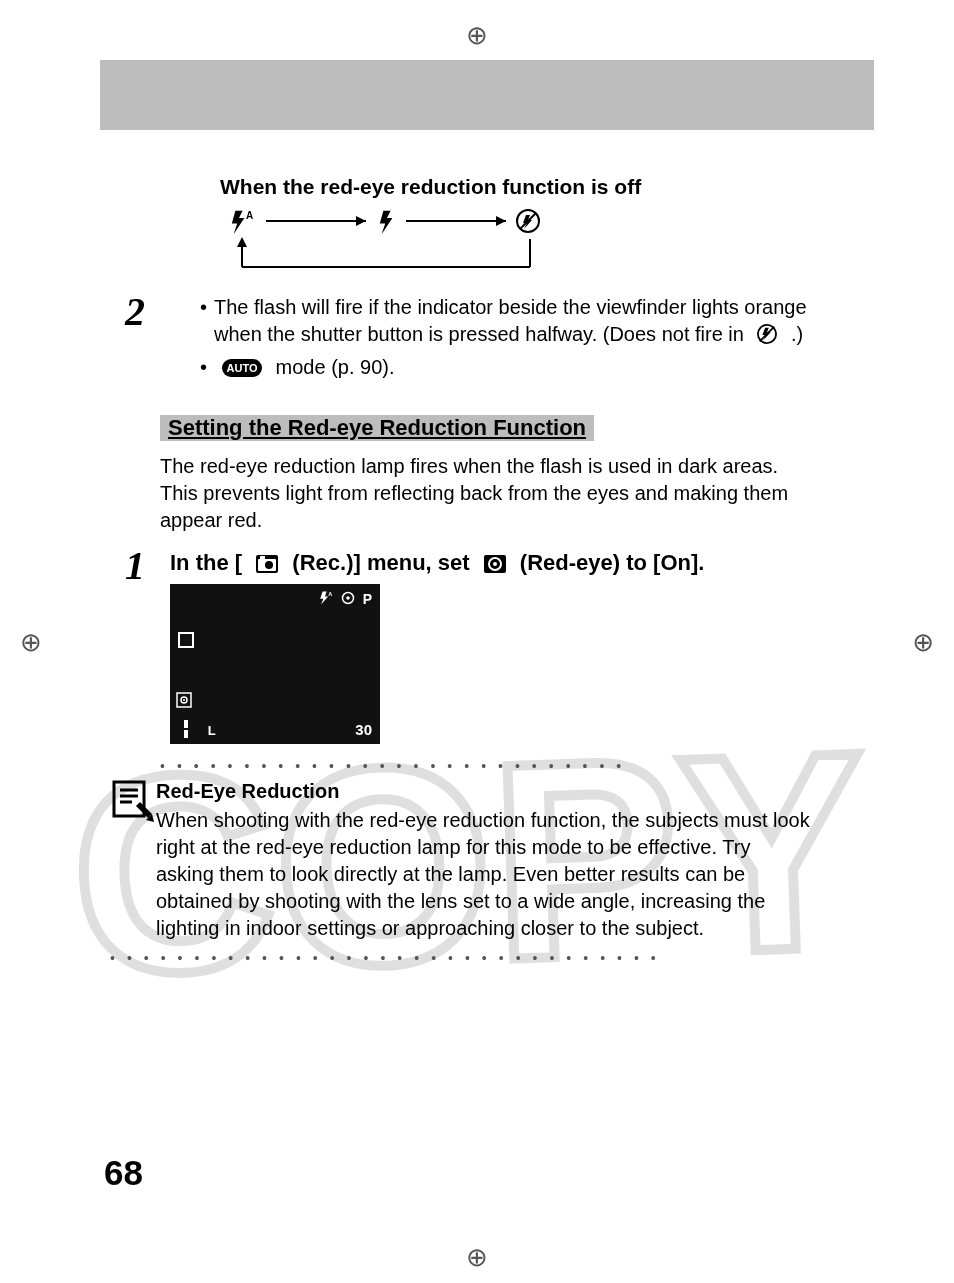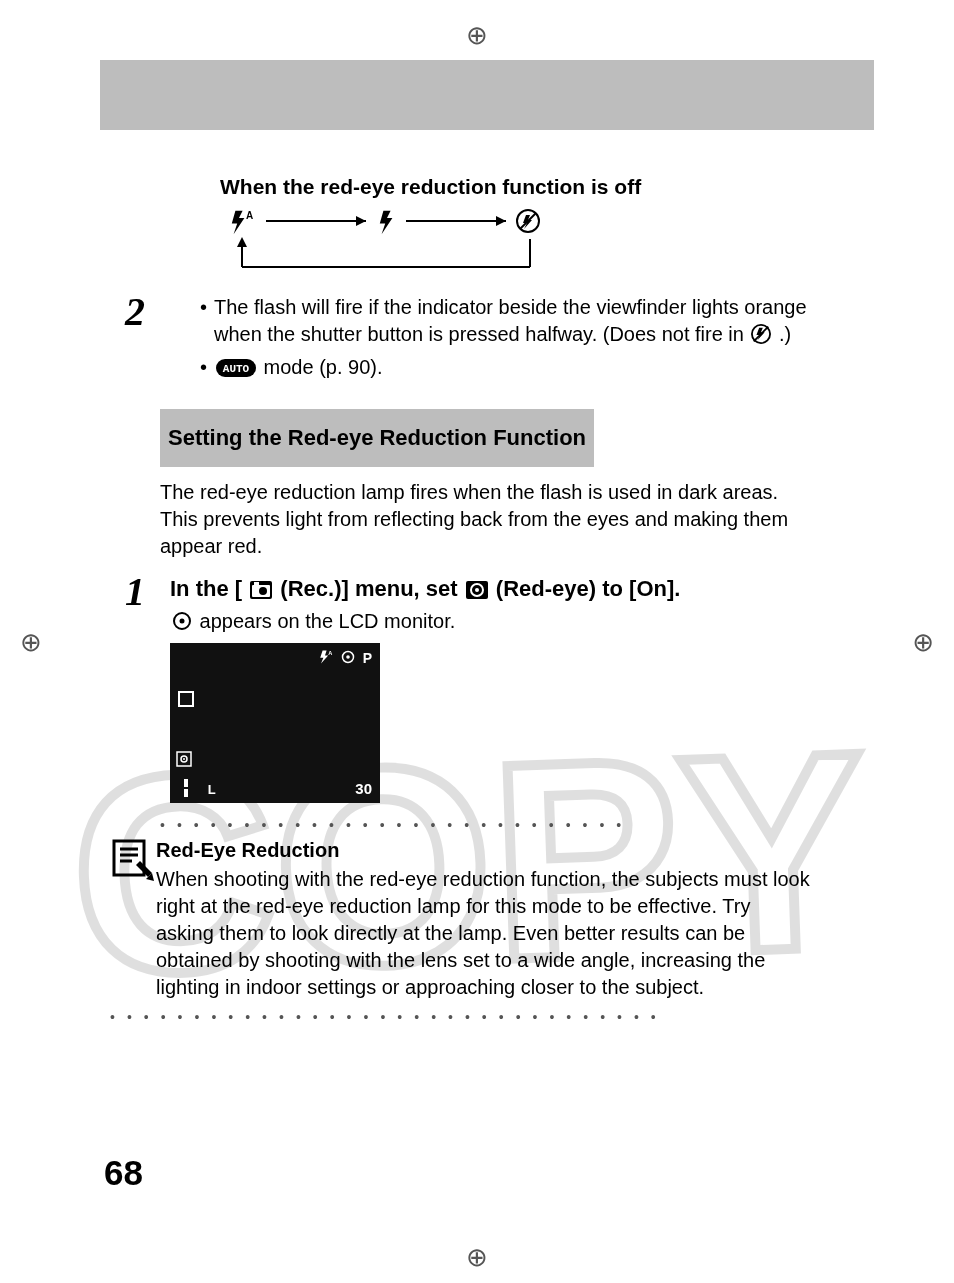--- a/index.html
+++ b/index.html
@@ -86,32 +86,32 @@
     line-height: 1.35;
     margin-left: 30px;
   }
   .bullet-row { display:flex; margin-bottom:6px; }
   .bullet-dot { width: 14px; flex-shrink:0; }
   .bullet-text { flex: 1; }
 
   .inline-icon {
     display: inline-block;
     vertical-align: -3px;
-    margin: 0 2px;
-    font-family: Liberation Mono, monospace;
+    margin: 0 8px;
   }
   .inline-icon svg { display:block; }
 
   .subsection-head {
     background: #bdbdbd;
     font-weight: bold;
     font-size: 22px;
-    padding: 16px 8px;
+    padding: 0 8px;
     display: inline-block;
-    margin: 22px 0 12px -10px;
+    margin: 28px 0 12px -10px;
+    text-decoration: underline;
   }
 
   .para {
     font-size: 20px;
     line-height: 1.35;
     margin: 0 0 14px -10px;
   }
 
   .step1 { position: relative; margin-top: 4px; }
   .appears-line { font-size: 20px; margin: 6px 0 10px 0; }
@@ -249,29 +249,20 @@
       <span> (Rec.)] menu, set </span>
       <span class="inline-icon">
         <svg width="22" height="18" viewBox="0 0 22 18">
           <rect x="0" y="0" width="22" height="18" rx="2" fill="#000"></rect>
           <circle cx="11" cy="9" r="6" fill="none" stroke="#fff" stroke-width="2"></circle>
           <circle cx="11" cy="9" r="2" fill="#fff"></circle>
         </svg>
       </span>
       <span> (Red-eye) to [On].</span>
     </div>
-    <div class="appears-line">
-      <span class="inline-icon">
-        <svg width="20" height="20" viewBox="0 0 20 20">
-          <circle cx="10" cy="10" r="8" fill="none" stroke="#000" stroke-width="2"></circle>
-          <circle cx="10" cy="10" r="2.5" fill="#000"></circle>
-        </svg>
-      </span>
-      <span> appears on the LCD monitor.</span>
-    </div>
 
     <div class="lcd">
       <div class="top-icons">
         <span>
           <svg width="16" height="16" viewBox="0 0 20 20">
             <path d="M7 2 L4 11 L8 11 L5 18 L14 8 L10 8 L12 2 Z" fill="#fff"></path>
             <text x="14" y="8" font-size="7" fill="#fff" font-weight="bold">A</text>
           </svg>
         </span>
         <span>

